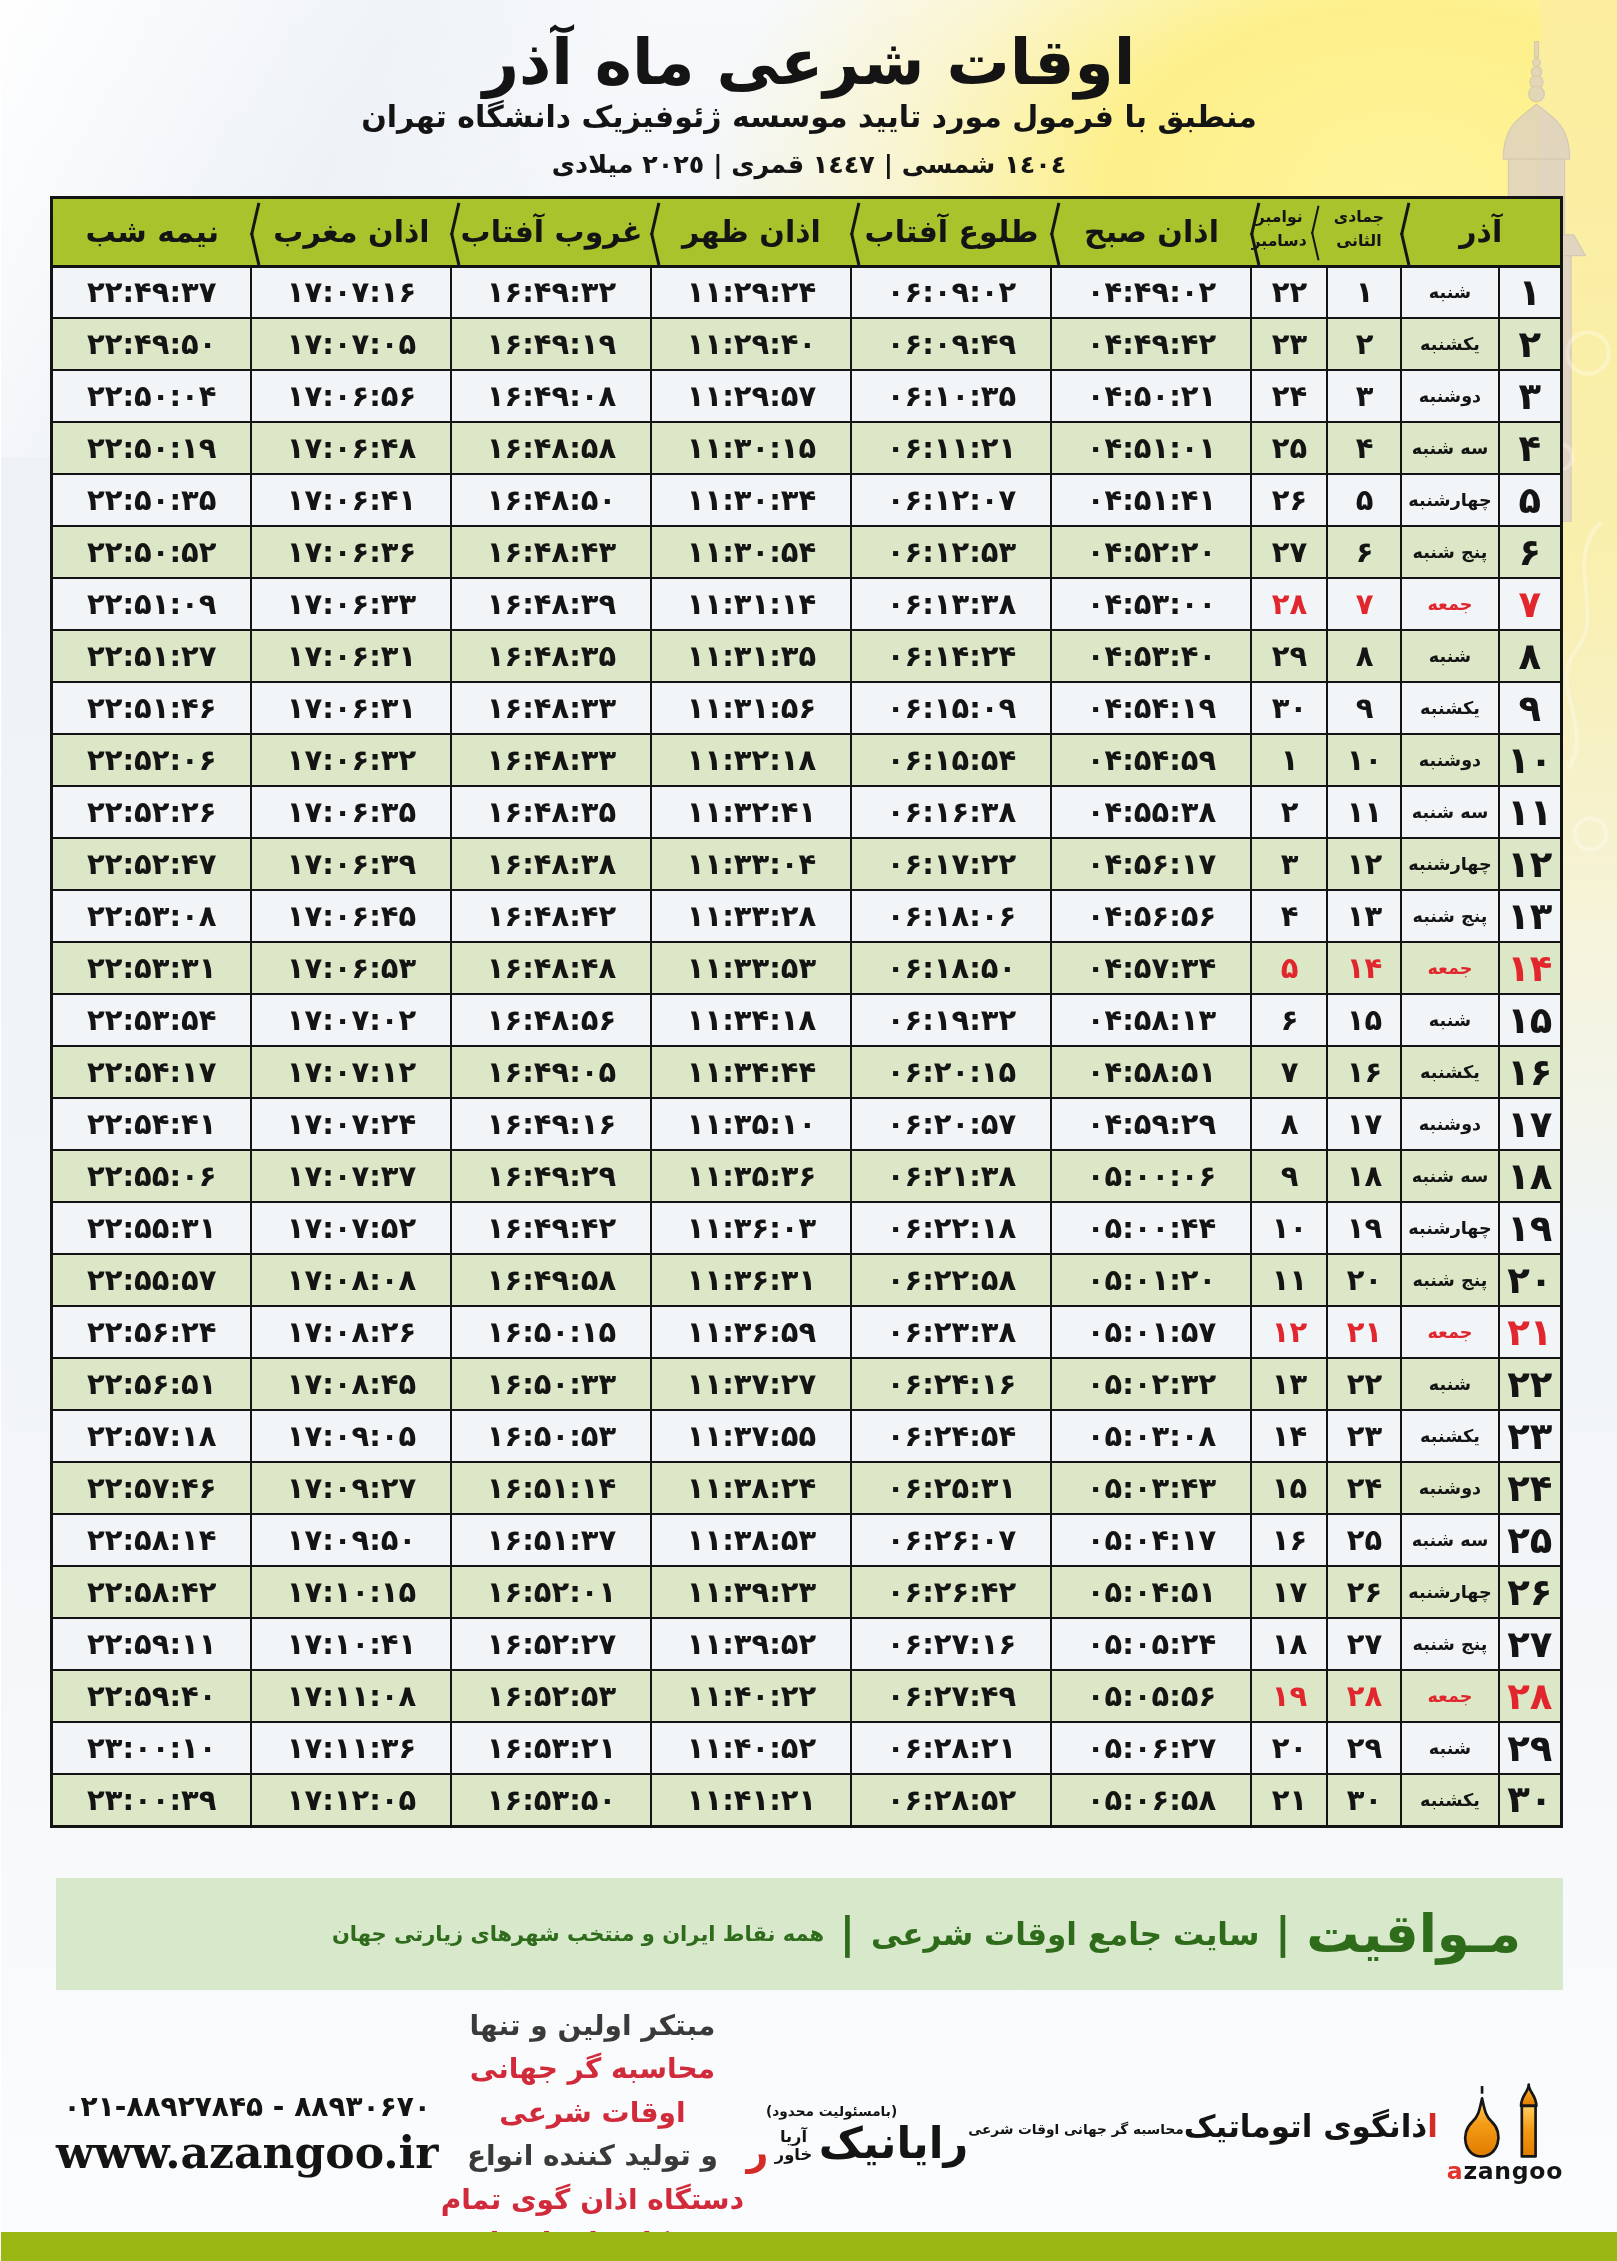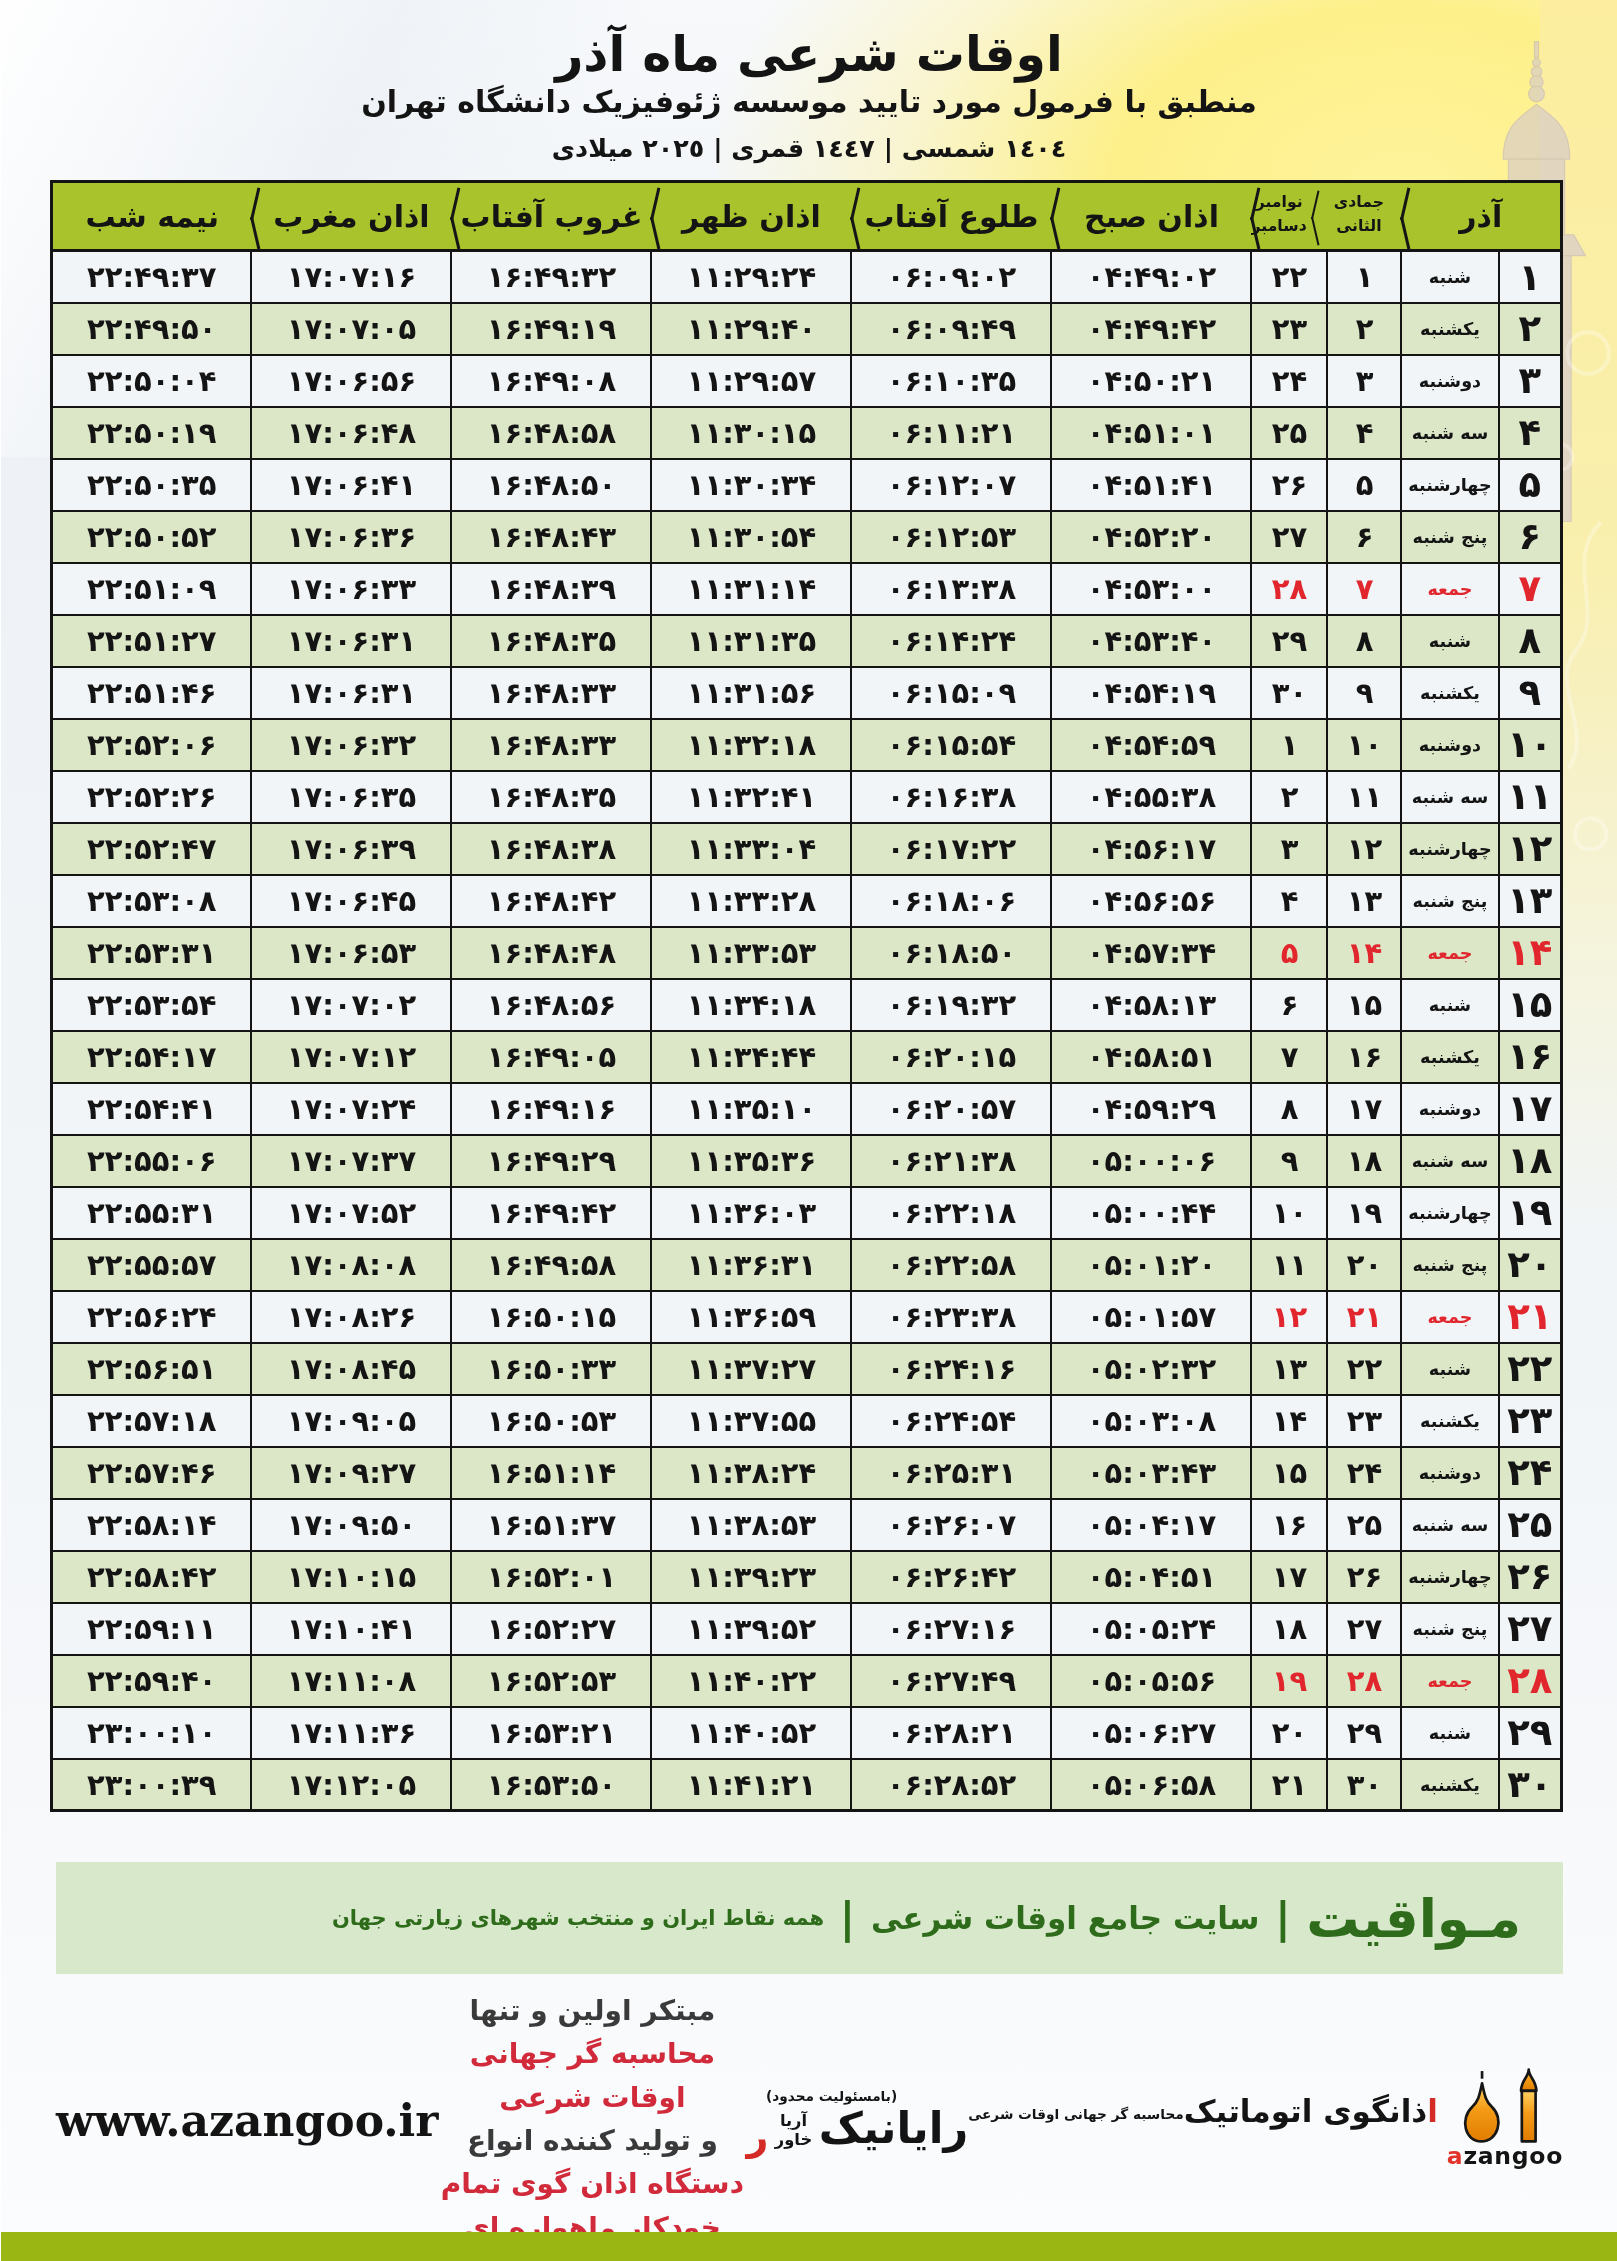--- a/index.html
+++ b/index.html
@@ -31,21 +31,21 @@
     background: linear-gradient(115deg, rgba(255,255,255,0.9) 0%, rgba(233,238,244,0.55) 34%, rgba(233,238,244,0) 55%);
   }
   .bg-minaret { position: absolute; top: 39px; right: 13px; opacity: 0.5; }
   .bg-swirl { position: absolute; top: 300px; right: 3.9px; opacity: 0.5; }
 
   .content { position: relative; z-index: 2; }
 
   
   .header-row { display: flex; align-items: stretch; gap: 23.5px; padding: 26px 55px 0; }
   .title-block { flex: 1; text-align: center; padding-top: 2.6px; }
-  .poster-title { font-size: 49px; font-weight: bold; line-height: 1.08; letter-spacing: -1.3px; }
+  .poster-title { font-size: 63px; font-weight: bold; line-height: 1.08; letter-spacing: -1.3px; }
   .poster-subtitle { font-size: 30px; font-weight: bold; margin-top: 2.6px; }
   .calendar-line { font-size: 25.4px; font-weight: bold; margin-top: 14.4px; }
 
   .location-card {
     width: 646px; border: 2.6px solid #141414; text-align: center;
     background: rgba(251,253,255,0.5); padding: 10.4px 7.8px 13px;
   }
   .location-city { font-size: 42px; font-weight: bold; line-height: 1.15; }
   .location-region { font-size: 28px; font-weight: bold; margin-top: 1.3px; }
   .location-coords { font-size: 19.6px; font-weight: bold; margin-top: 14.4px; }
@@ -629,20 +629,21 @@
     <div class="promo-text">
       <div>
         <span>مبتکر اولین و تنها </span><span class="promo-red">محاسبه گر جهانی اوقات شرعی</span>
       </div>
       <div>
         <span>و تولید کننده انواع </span><span class="promo-red">دستگاه اذان گوی تمام خودکار ماهواره ای</span>
       </div>
     </div>
 
     <div class="contact-block">
+      <div class="contact-phones">۰۲۱-۸۸۹۲۷۸۴۵ - ۸۸۹۳۰۶۷۰</div>
       <div class="contact-site">www.azangoo.ir</div>
     </div>
 
   </div>
 </div>
 
 <div class="bottom-strip"></div>
 
 
 </body></html>

